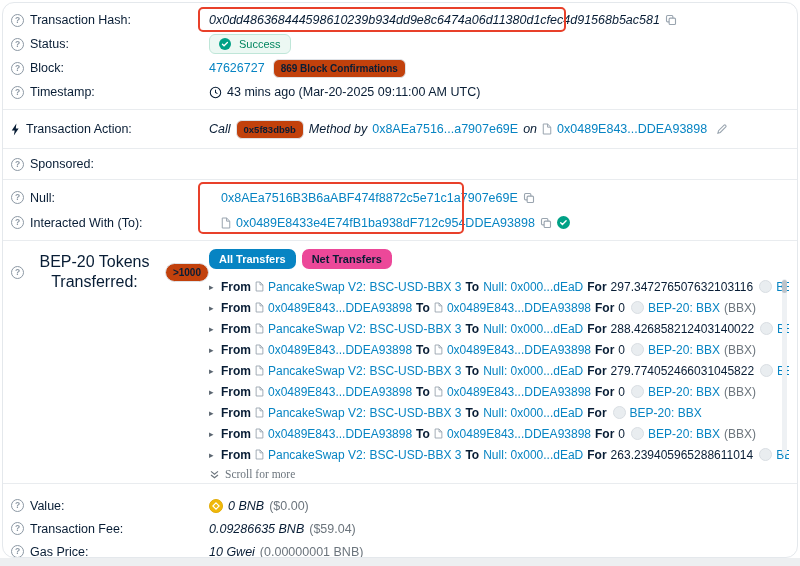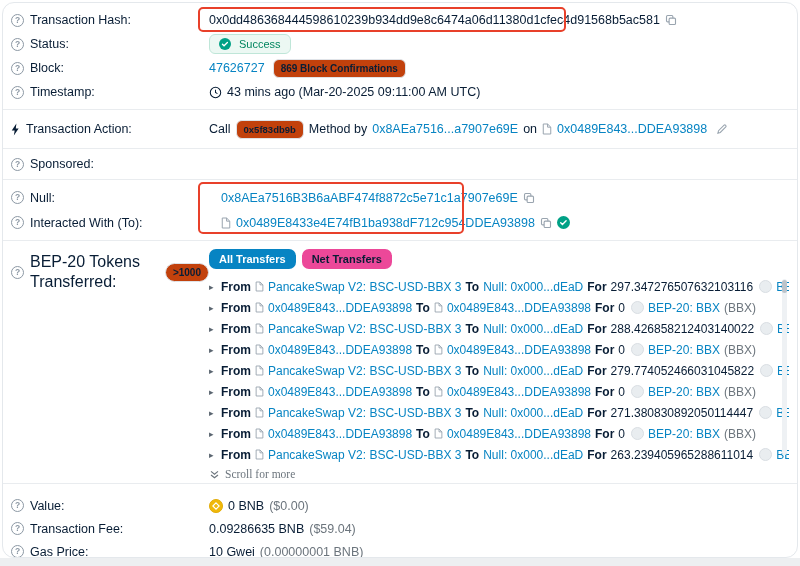--- a/index.html
+++ b/index.html
@@ -29,21 +29,21 @@
   .label-col { width:198px; flex:none; display:flex; align-items:center; gap:6px; color:#081d35; }
   .value-col { flex:1; display:flex; align-items:center; gap:5px; min-width:0; }
   .qicon {
     width:13px; height:13px; flex:none; border:1.2px solid #8c98a4; border-radius:50%;
     color:#8c98a4; font-size:8.5px; font-weight:700; display:inline-flex;
     align-items:center; justify-content:center; line-height:1;
   }
   .lnk { color:#0784c3; text-decoration:none; cursor:pointer; }
   .lnk-b { font-weight:500; }
   .muted { color:#6c757d; }
-  .semib { font-weight:500; }
+  .semib { font-weight:500;font-style:italic; }
   .icon-btn { display:inline-flex; align-items:center; cursor:pointer; line-height:0; }
   .badge-gray {
     display:inline-flex; align-items:center; background:#c2410c; border:1px solid #dfe3e8;
     border-radius:6px; padding:3px 7px; font-size:10px; font-weight:600; color:#081d35; white-space:nowrap;
   }
   .badge-pill { border-radius:10px; }
   .badge-success {
     display:inline-flex; align-items:center; gap:8px; background:#ecf8f3; border:1px solid #bfe6d8;
     border-radius:6px; padding:3px 9px; font-size:11px; font-weight:500; color:#00855f;
   }
@@ -237,21 +237,21 @@
       </div>
     </div>
   </div>
 
   <div class="divider"></div>
 
   <div class="section sec-transfers">
     <div style="display:flex; align-items:flex-start;">
       <div class="label-col" style="align-items:center; padding-top:3px;">
         <span class="qicon">?</span>
-        <span style="line-height:1.25;">BEP-20 Tokens Transferred:</span>
+        <span style="line-height:1.25;text-align:center;">BEP-20 Tokens Transferred:</span>
         <span class="badge-gray badge-pill">&gt;1000</span>
       </div>
       <div class="transfers-value">
         <div class="tabs">
           <span class="tab active">All Transfers</span>
           <span class="tab">Net Transfers</span>
         </div>
         <div class="transfer-list" id="transfer-list">
   <div class="trow">
     <span class="caret">▸</span>
@@ -395,21 +395,20 @@
       <svg viewBox="0 0 12 14" width="9" height="11" fill="none" stroke="#99a4af" stroke-width="1.2">
                   <path d="M1.5 1h5.2l3.8 3.8V13h-9z"></path>
                   <path d="M6.7 1v3.8h3.8"></path>
                 </svg>
     </span>
     <a class="lnk">PancakeSwap V2: BSC-USD-BBX 3</a>
     <b>To</b>
 
     <a class="lnk">Null: 0x000...dEaD</a>
     <b>For</b>
-    <span class="amt">271.380830892050114447</span>
     <span class="tok-logo"></span>
     <a class="lnk">BEP-20: BBX</a>
 
   </div>
 
   <div class="trow">
     <span class="caret">▸</span>
     <b>From</b>
     <span class="doc">
       <svg viewBox="0 0 12 14" width="9" height="11" fill="none" stroke="#99a4af" stroke-width="1.2">

